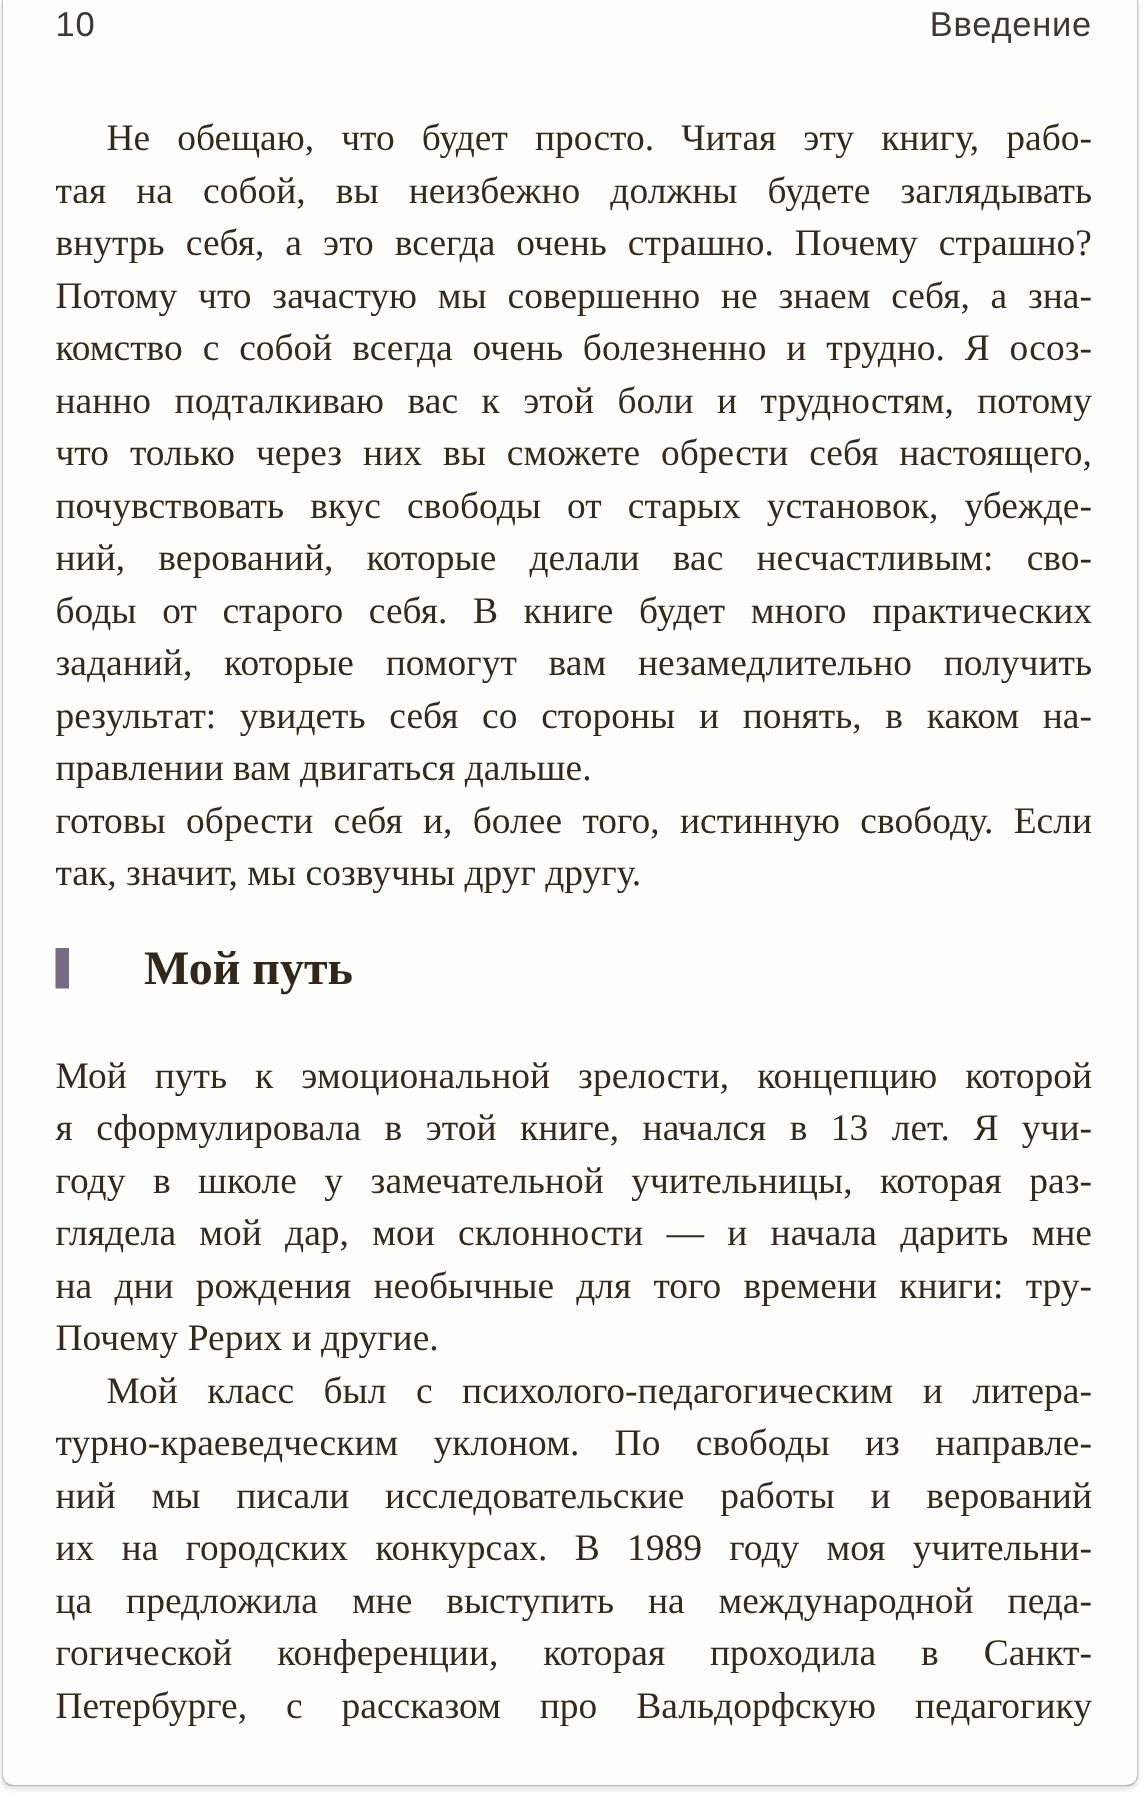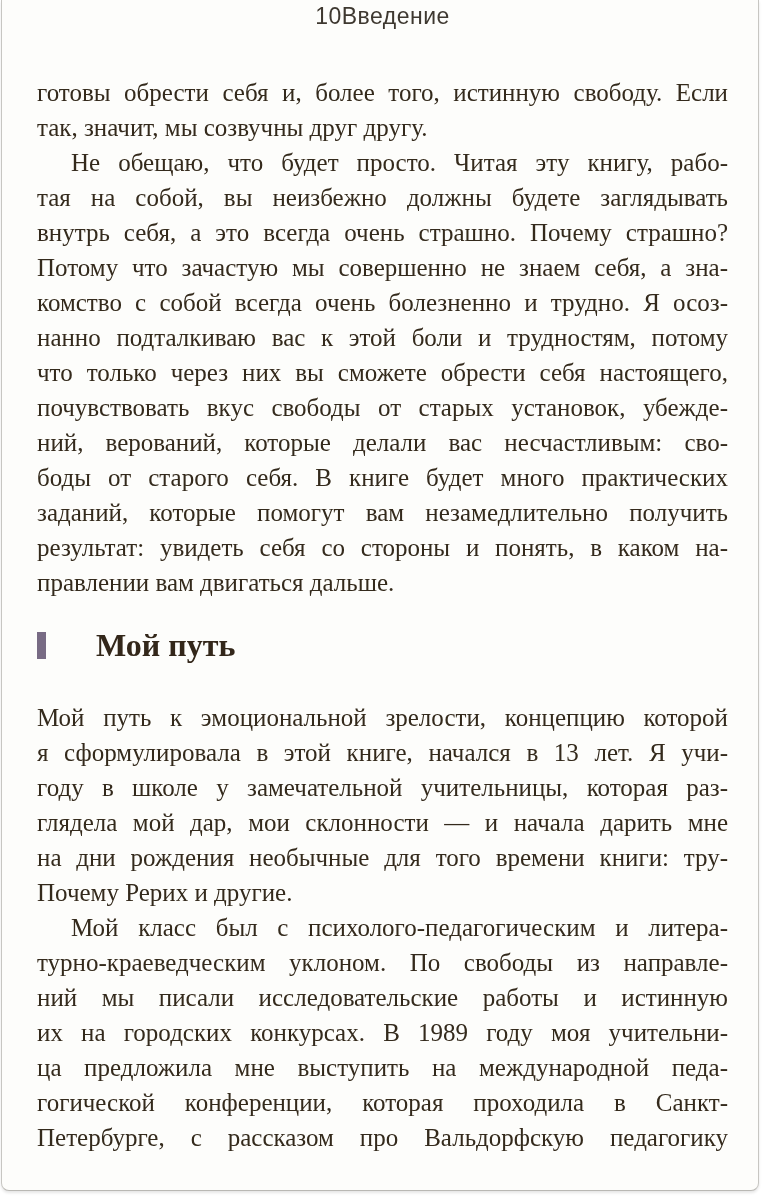--- a/index.html
+++ b/index.html
@@ -24,21 +24,21 @@
     background: #fdfdfb;
     border-left: 1px solid #c7c6c2;
     border-right: 1px solid #c7c6c2;
     border-bottom: 1px solid #b9b8b4;
     border-radius: 0 0 8px 8px;
     box-shadow: 0 2px 3px rgba(0,0,0,0.10);
     padding: 0 30px 0 35px;
   }
   .page-header {
     display: flex;
-    justify-content: center;
+    justify-content: space-between;
     align-items: flex-start;
     padding-top: 3px;
     height: 28px;
     font-family: "Liberation Sans", sans-serif;
     font-size: 23px;
     line-height: 26px;
     color: #3e3830;
     letter-spacing: 0.5px;
   }
   .text-column {
@@ -86,53 +86,53 @@
 </head>
 <body>
 
 <div class="page">
   <div class="page-header">
     <span>10</span>
     <span>Введение</span>
   </div>
   <div class="text-column">
       <div class="para">
-        <div class="line">готовы обрести себя и, более того, истинную свободу. Если</div>
-        <div class="line last">так, значит, мы созвучны друг другу.</div>
-      </div>
-      <div class="para">
         <div class="line indent">Не обещаю, что будет просто. Читая эту книгу, рабо-</div>
         <div class="line">тая на собой, вы неизбежно должны будете заглядывать</div>
         <div class="line">внутрь себя, а это всегда очень страшно. Почему страшно?</div>
         <div class="line">Потому что зачастую мы совершенно не знаем себя, а зна-</div>
         <div class="line">комство с собой всегда очень болезненно и трудно. Я осоз-</div>
         <div class="line">нанно подталкиваю вас к этой боли и трудностям, потому</div>
         <div class="line">что только через них вы сможете обрести себя настоящего,</div>
         <div class="line">почувствовать вкус свободы от старых установок, убежде-</div>
         <div class="line">ний, верований, которые делали вас несчастливым: сво-</div>
         <div class="line">боды от старого себя. В книге будет много практических</div>
         <div class="line">заданий, которые помогут вам незамедлительно получить</div>
         <div class="line">результат: увидеть себя со стороны и понять, в каком на-</div>
         <div class="line last">правлении вам двигаться дальше.</div>
+      </div>
+      <div class="para">
+        <div class="line">готовы обрести себя и, более того, истинную свободу. Если</div>
+        <div class="line last">так, значит, мы созвучны друг другу.</div>
       </div>
       <div class="section-heading">
         <span class="heading-bar"></span>
         <span class="heading-text">Мой путь</span>
       </div>
       <div class="para">
         <div class="line">Мой путь к эмоциональной зрелости, концепцию которой</div>
         <div class="line">я сформулировала в этой книге, начался в 13 лет. Я учи-</div>
         <div class="line">году в школе у замечательной учительницы, которая раз-</div>
         <div class="line">глядела мой дар, мои склонности — и начала дарить мне</div>
         <div class="line">на дни рождения необычные для того времени книги: тру-</div>
         <div class="line last">Почему Рерих и другие.</div>
       </div>
       <div class="para">
         <div class="line indent">Мой класс был с психолого-педагогическим и литера-</div>
         <div class="line">турно-краеведческим уклоном. По свободы из направле-</div>
-        <div class="line">ний мы писали исследовательские работы и истинную</div>
+        <div class="line">ний мы писали исследовательские работы и верований</div>
         <div class="line">их на городских конкурсах. В 1989 году моя учительни-</div>
         <div class="line">ца предложила мне выступить на международной педа-</div>
         <div class="line">гогической конференции, которая проходила в Санкт-</div>
         <div class="line">Петербурге, с рассказом про Вальдорфскую педагогику</div>
       </div>
     </div>
 </div>
 
 </body></html>

